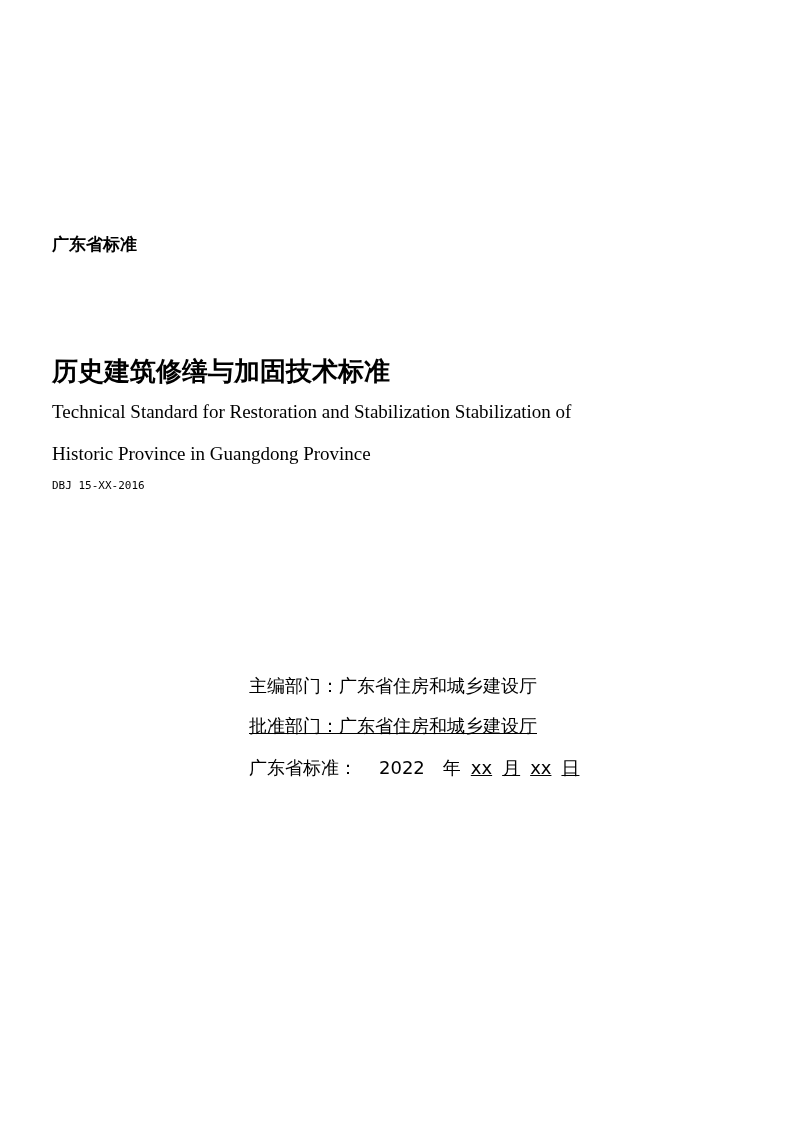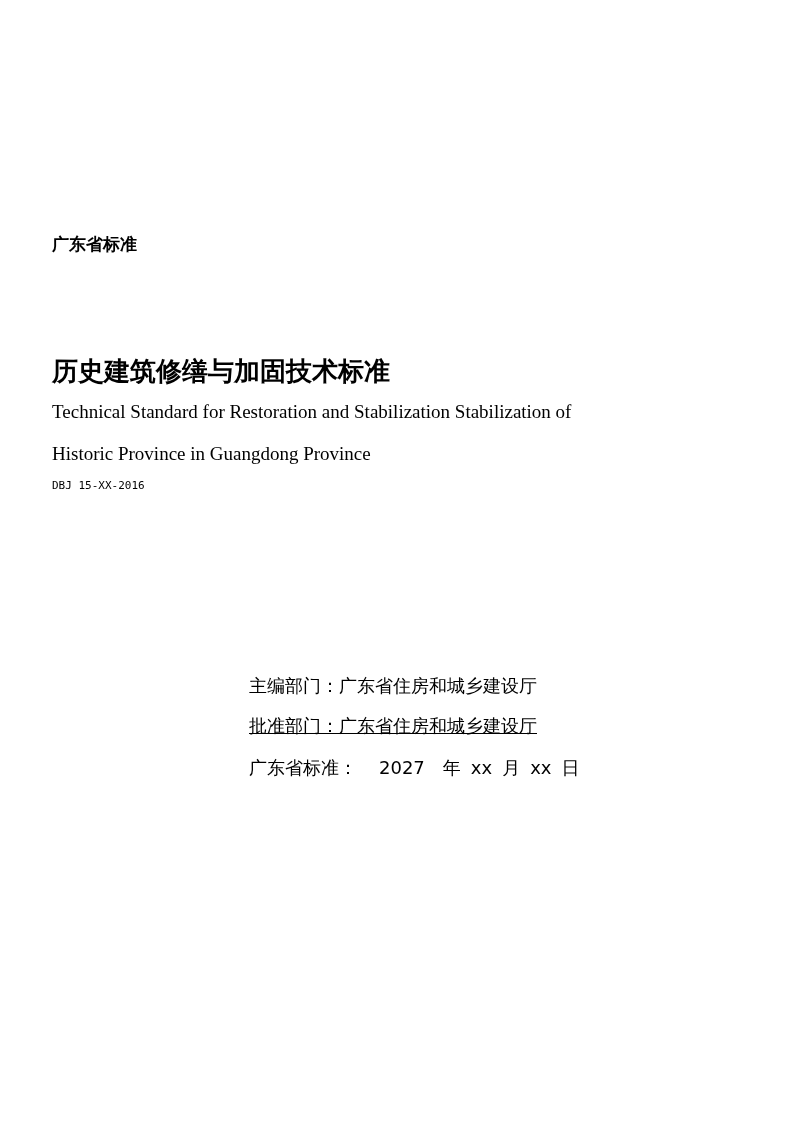--- a/index.html
+++ b/index.html
@@ -62,21 +62,21 @@
       line-height: 26px;
       white-space: nowrap;
     }
     .info-1 { top: 673px; }
     .info-2 { top: 713px; text-decoration: underline; }
     .info-3 { top: 755px; }
     .info .label { display: inline; }
     .info .val { display: inline; text-align: center; }
     .date-year { margin-left: 22px; }
     .date-sep { margin-left: 18px; }
-    .date-small { margin-left: 10px; }
+    .date-small { margin-left: 10px; text-decoration: underline; }
   </style>
 </head>
 <body>
 
 <div class="abs province-std">广东省标准</div>
 
 <div class="abs title-cn">历史建筑修缮与加固技术标准</div>
 
 <div class="abs title-en-1">Technical Standard for Restoration and Stabilization Stabilization of</div>
 <div class="abs title-en-2">Historic Province in Guangdong Province</div>
@@ -85,14 +85,14 @@
 
 <div class="info info-1">
   <span class="label">主编部门：</span><span class="val">广东省住房和城乡建设厅</span>
 </div>
 
 <div class="info info-2">
   <span class="label">批准部门：</span><span class="val">广东省住房和城乡建设厅</span>
 </div>
 
 <div class="info info-3">
-  <span class="label">广东省标准：</span><span class="date-year">2027</span><span class="date-sep">年</span><span class="date-small">xx</span><span class="date-small">月</span><span class="date-small">xx</span><span class="date-small">日</span>
+  <span class="label">广东省标准：</span><span class="date-year">2022</span><span class="date-sep">年</span><span class="date-small">xx</span><span class="date-small">月</span><span class="date-small">xx</span><span class="date-small">日</span>
 </div>
 
 </body></html>

